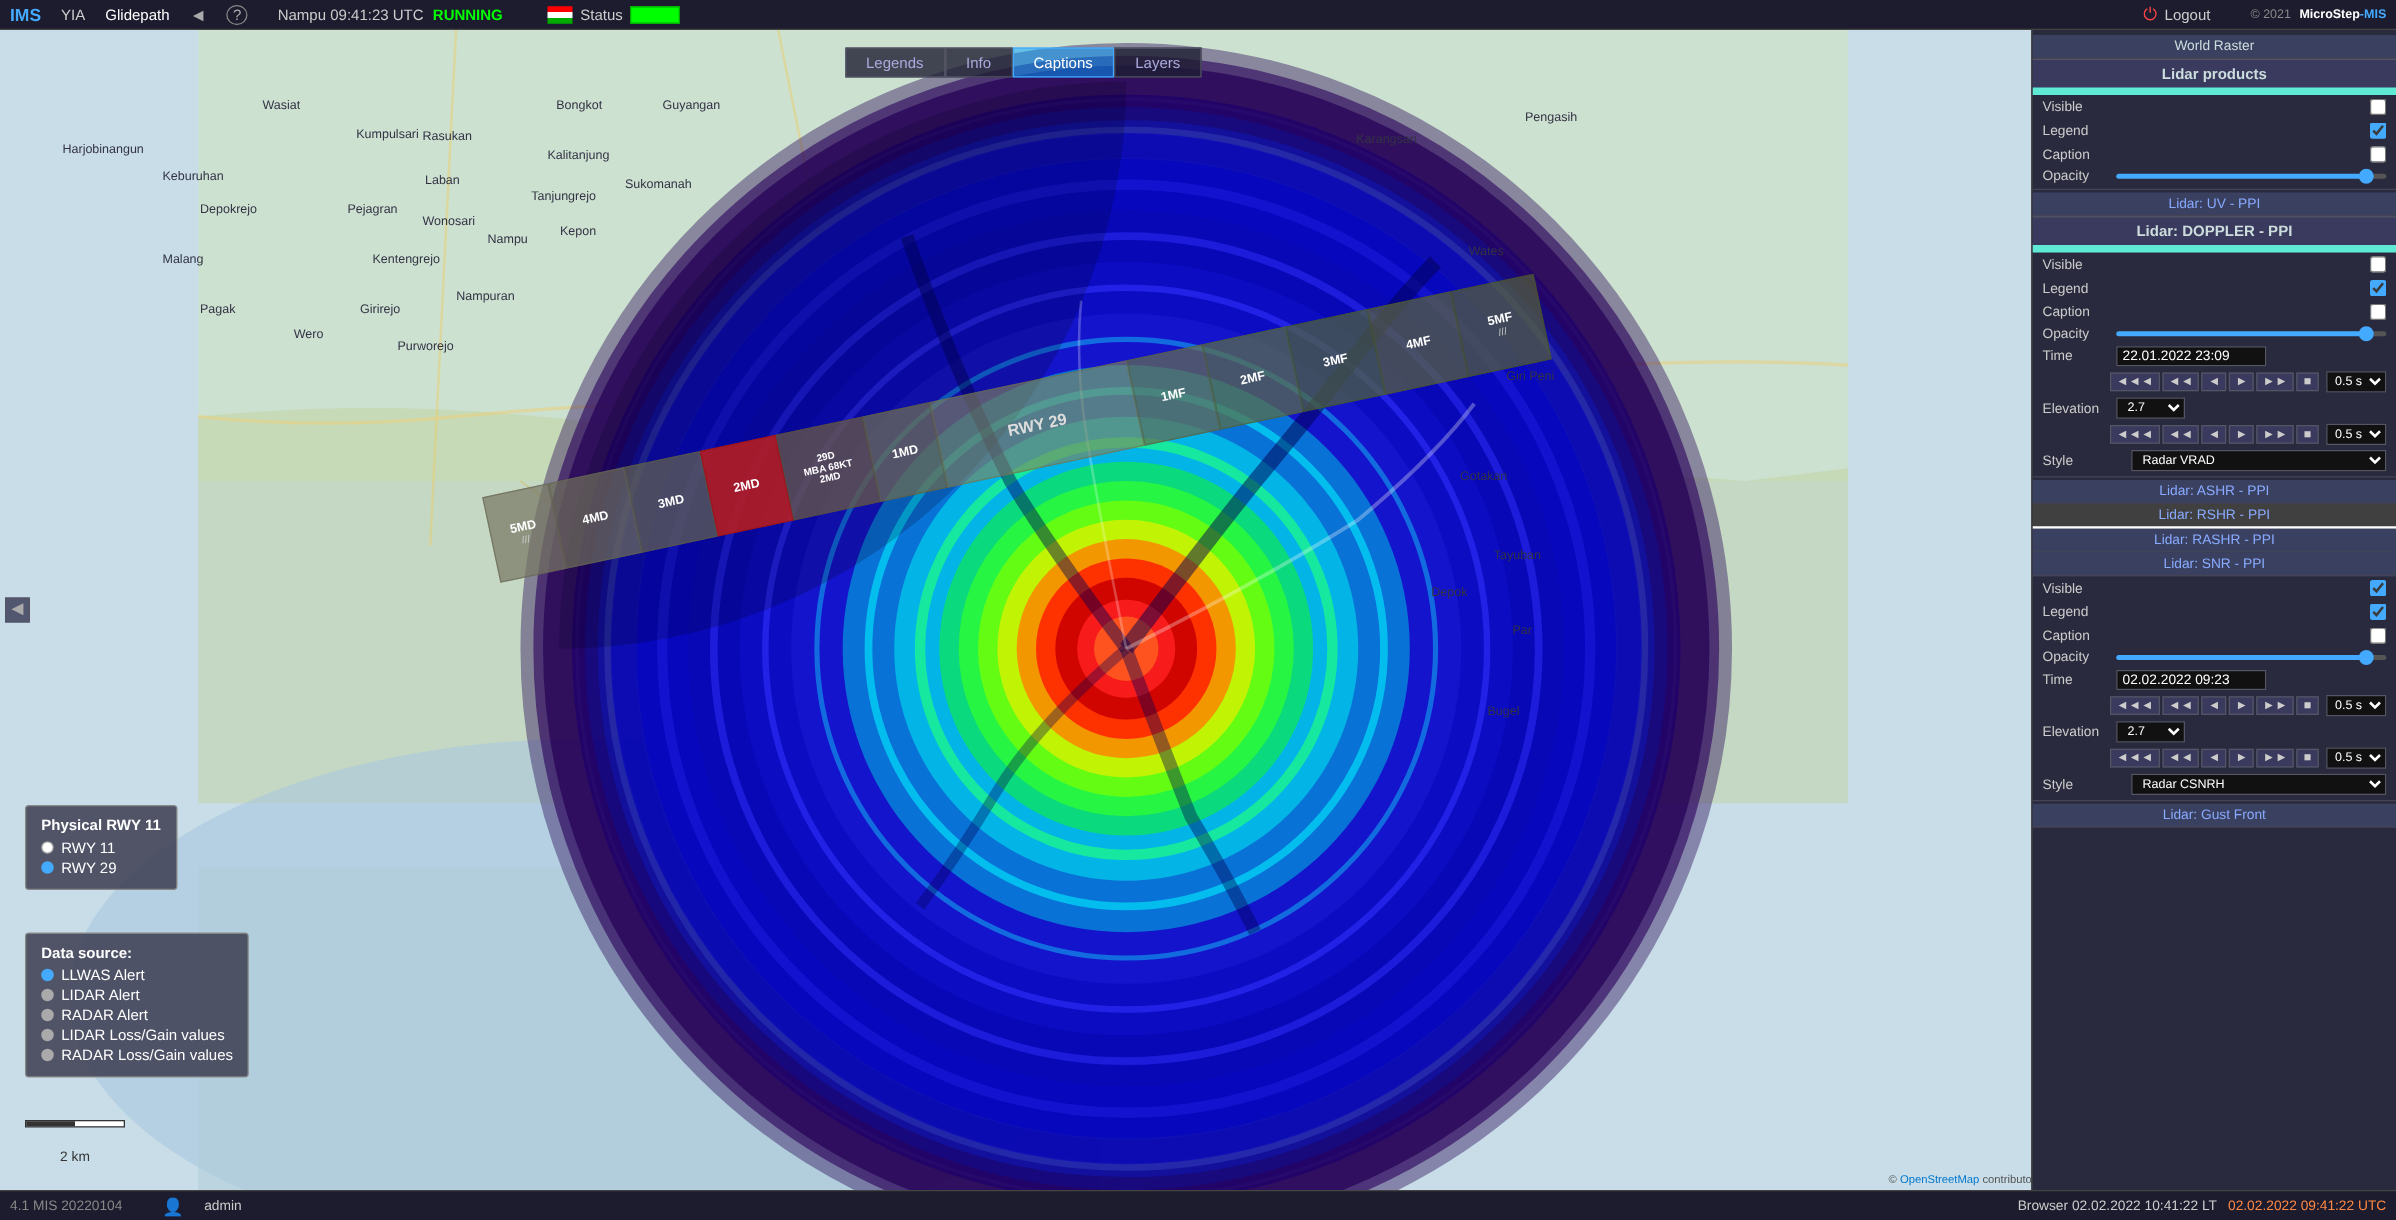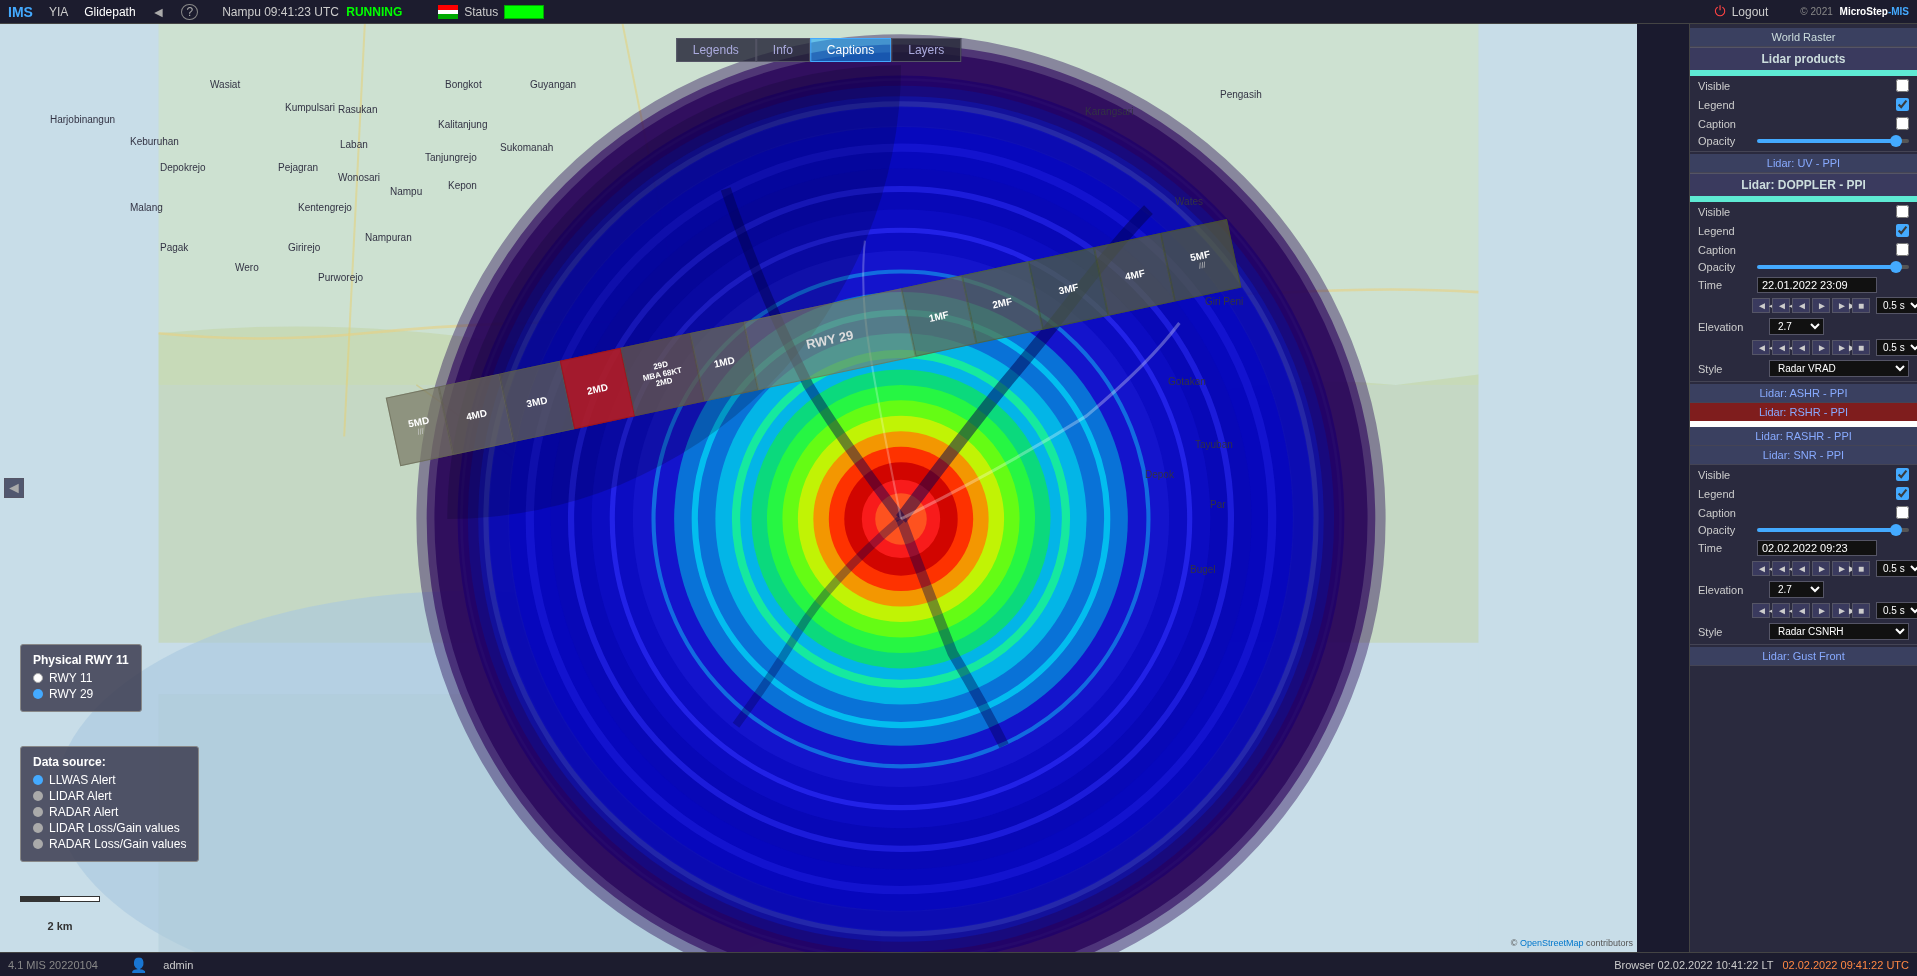--- a/index.html
+++ b/index.html
@@ -51,21 +51,21 @@
       font-size: 12px;
     }
     .datasource-title { font-weight: bold; margin-bottom: 4px; }
 
     
     .scale-bar {
       position: absolute;
       bottom: 20px; left: 20px;
       display: flex; flex-direction: column; align-items: center;
     }
-    .scale-label { font-size: 11px; color: #333; margin-top: 18px; font-weight: bold; }
+    .scale-label { font-size: 11px; color: #333; margin-top: 18px; }
 
     
     .map-attribution {
       position: absolute; bottom: 4px; right: 4px;
       font-size: 9px; color: #555;
     }
     .map-attribution a { color: #07c; }
 
     
     .map-tabs {
@@ -83,21 +83,21 @@
       font-size: 12px;
     }
     .map-tab.active {
       background: rgba(0,160,255,0.5);
       color: #fff;
       border-color: #4af;
     }
 
     
     #right-panel {
-      position: absolute; top: 24px; right: 0; width: 228px; bottom: 24px;
+      position: absolute; top: 24px; right: 0; width: 292px; bottom: 24px;
       background: #2a2a3e;
       border-left: 1px solid #444;
       overflow-y: auto;
       padding: 4px 0;
     }
 
     .panel-section-title {
       background: #3a3a5e;
       color: #cdd;
       font-size: 12px;
@@ -162,21 +162,21 @@
 
     .speed-select {
       background: #111; color: #fff;
       border: 1px solid #556; font-size: 10px;
       padding: 1px 2px;
       margin-left: 4px;
     }
 
     .panel-elev-row {
       display: flex; align-items: center;
-      padding: 2px 8px; gap: 16px;
+      padding: 2px 8px; gap: 4px;
       font-size: 11px; color: #ccc;
     }
     .panel-elev-row label { width: 55px; }
     .elev-select {
       background: #111; color: #fff;
       border: 1px solid #556; font-size: 10px;
       padding: 1px 4px; width: 55px;
     }
 
     .panel-style-row {
@@ -552,21 +552,21 @@
     <label>Style</label>
     <select class="style-select">
       <option>Radar VRAD</option>
       <option>Radar CSNRH</option>
     </select>
   </div>
   <hr class="separator-line">
 
   <div style="background:#3a4060;color:#8af;font-size:11px;text-align:center;padding:3px 8px;border-bottom:1px solid #445;">Lidar: ASHR - PPI</div>
 
-  <div style="background:#7f1d1d;color:#8af;font-size:11px;text-align:center;padding:3px 4px;border-bottom:6px solid #ffffff;">Lidar: RSHR - PPI</div>
+  <div style="background:#404040;color:#8af;font-size:11px;text-align:center;padding:3px 4px;border-bottom:2px solid #ffffff;">Lidar: RSHR - PPI</div>
 
   <div style="background:#3a4060;color:#8af;font-size:11px;text-align:center;padding:3px 8px;border-bottom:1px solid #445;">Lidar: RASHR - PPI</div>
 
   <div style="background:#3a4060;color:#8af;font-size:11px;text-align:center;padding:3px 8px;border-bottom:1px solid #445;">Lidar: SNR - PPI</div>
 
   <div class="panel-row">
     <label>Visible</label>
     <input type="checkbox" checked="" style="">
   </div>
   <div class="panel-row">

